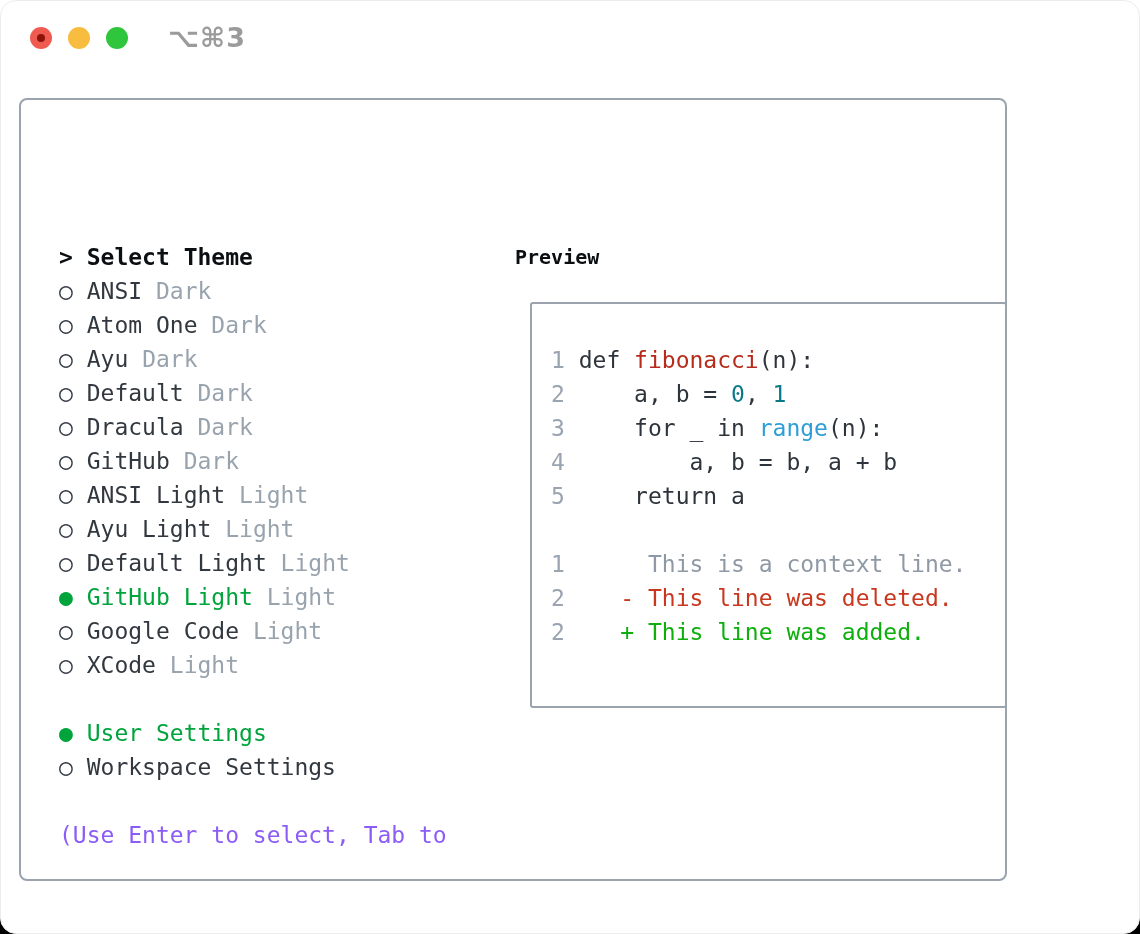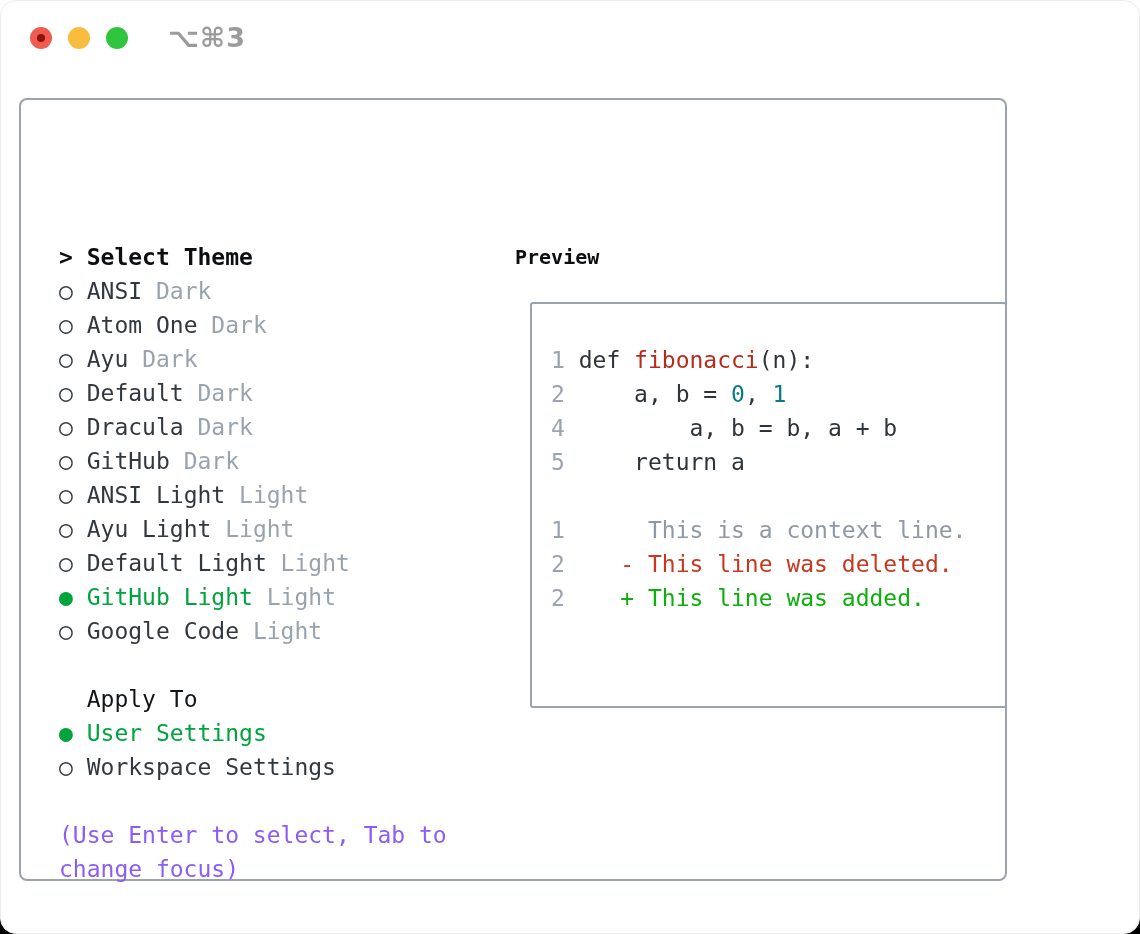--- a/index.html
+++ b/index.html
@@ -96,38 +96,38 @@
           <div class="row"><span class="bullet">○</span> <span class="t-name">Atom One</span> <span class="t-variant">Dark</span></div>
           <div class="row"><span class="bullet">○</span> <span class="t-name">Ayu</span> <span class="t-variant">Dark</span></div>
           <div class="row"><span class="bullet">○</span> <span class="t-name">Default</span> <span class="t-variant">Dark</span></div>
           <div class="row"><span class="bullet">○</span> <span class="t-name">Dracula</span> <span class="t-variant">Dark</span></div>
           <div class="row"><span class="bullet">○</span> <span class="t-name">GitHub</span> <span class="t-variant">Dark</span></div>
           <div class="row"><span class="bullet">○</span> <span class="t-name">ANSI Light</span> <span class="t-variant">Light</span></div>
           <div class="row"><span class="bullet">○</span> <span class="t-name">Ayu Light</span> <span class="t-variant">Light</span></div>
           <div class="row"><span class="bullet">○</span> <span class="t-name">Default Light</span> <span class="t-variant">Light</span></div>
           <div class="row"><span class="bullet sel">●</span> <span class="t-name sel">GitHub Light</span> <span class="t-variant">Light</span></div>
           <div class="row"><span class="bullet">○</span> <span class="t-name">Google Code</span> <span class="t-variant">Light</span></div>
+          <div class="row"><span class="bullet">○</span> <span class="t-name">XCode</span> <span class="t-variant">Light</span></div>
         </div>
       <div class="row-blank"></div>
-      <div class="row">  <span class="apply-title">Apply To</span></div>
       <div id="apply-list">
           <div class="row"><span class="bullet sel">●</span> <span class="t-name sel">User Settings</span></div>
           <div class="row"><span class="bullet">○</span> <span class="t-name">Workspace Settings</span></div>
         </div>
       <div class="row-blank"></div>
       <div class="row hint">(Use Enter to select, Tab to</div>
-      <div class="row hint">change focus)</div>
     </div>
 
     <div class="preview-label">Preview</div>
 
     <div class="preview-box">
       <div class="code-lines" id="code-lines">
           <div class="code-line"><span class="ln">1 </span><span class="tk-code">def </span><span class="tk-function">fibonacci</span><span class="tk-code">(n):</span></div>
           <div class="code-line"><span class="ln">2 </span><span class="tk-code">    a, b = </span><span class="tk-number">0</span><span class="tk-code">, </span><span class="tk-number">1</span></div>
+          <div class="code-line"><span class="ln">3 </span><span class="tk-code">    for _ in </span><span class="tk-builtin">range</span><span class="tk-code">(n):</span></div>
           <div class="code-line"><span class="ln">4 </span><span class="tk-code">        a, b = b, a + b</span></div>
           <div class="code-line"><span class="ln">5 </span><span class="tk-code">    return a</span></div>
           <div class="code-line"></div>
           <div class="code-line"><span class="ln">1 </span><span class="tk-context">     This is a context line.</span></div>
           <div class="code-line"><span class="ln">2 </span><span class="tk-deleted">   - This line was deleted.</span></div>
           <div class="code-line"><span class="ln">2 </span><span class="tk-added">   + This line was added.</span></div>
         </div>
     </div>
 
   </div>

